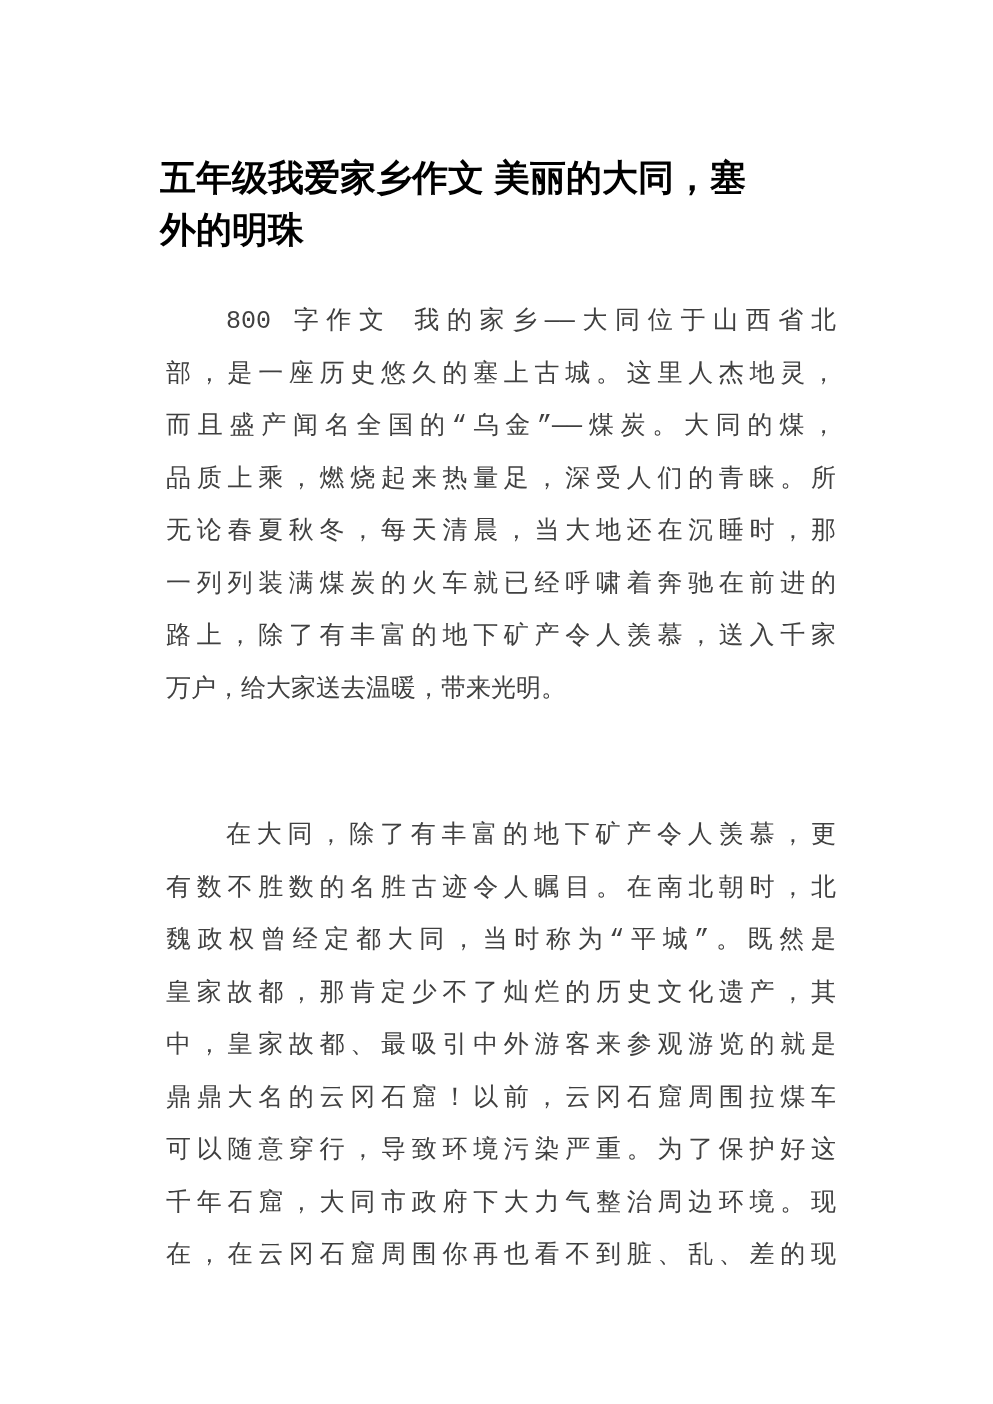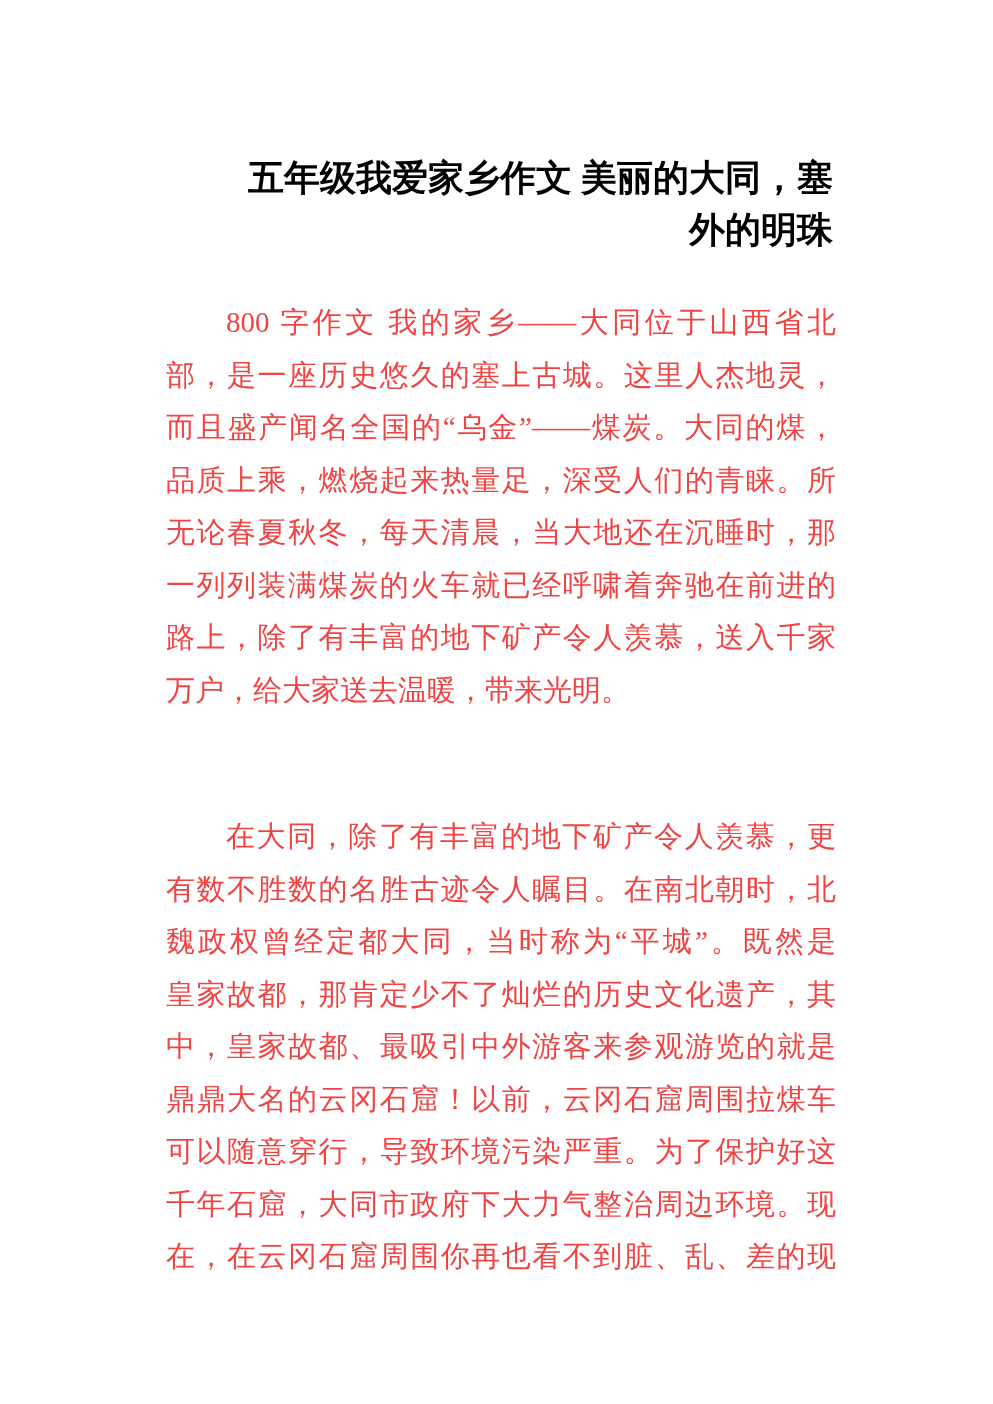--- a/index.html
+++ b/index.html
@@ -19,38 +19,38 @@
       left: 0; top: 0;
       width: 993px;
       height: 1404px;
       background: #ffffff;
     }
     .title {
       position: absolute;
       left: 160px;
       top: 128px;
       width: 673px;
-      text-align: right;
-      font-family: Liberation Serif, serif;
+      text-align: left;
+      font-family: Liberation Sans, sans-serif;
       font-weight: bold;
       font-size: 36px;
       line-height: 52px;
       letter-spacing: 0px;
     }
     .title .tline {
       display: block;
       white-space: nowrap;
     }
     .body-text {
       position: absolute;
       left: 166px;
       width: 670px;
-      font-family: Liberation Serif, serif;
-      font-size: 29px;
-      color: #ef4444;
+      font-family: Liberation Mono, monospace;
+      font-size: 25px;
+      color: #404040;
     }
     .line {
       display: block;
       height: 52.5px;
       line-height: 52.5px;
       white-space: nowrap;
       text-align: justify;
       text-align-last: justify;
     }
     .line.last {

